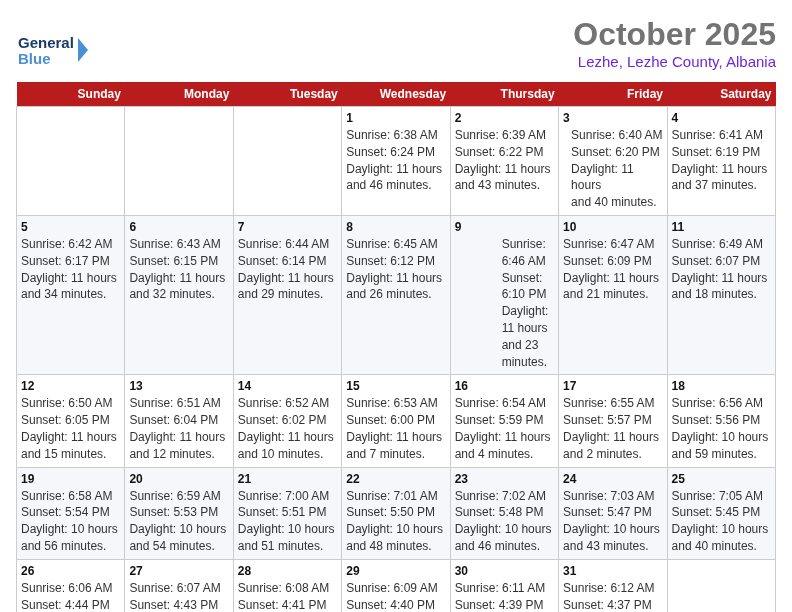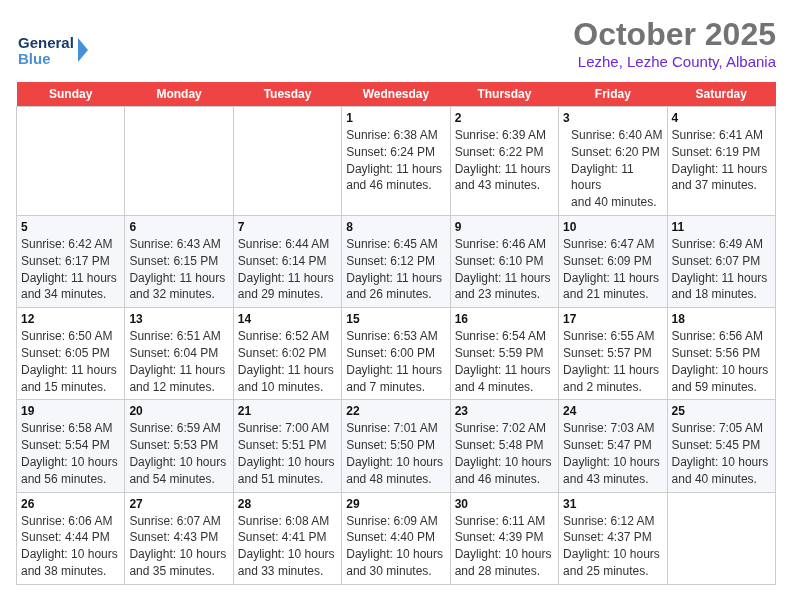--- a/index.html
+++ b/index.html
@@ -33,24 +33,24 @@
       font-size: 15px;
       color: #6d28d9;
       font-weight: normal;
     }
     .calendar {
       width: 100%;
       border-collapse: collapse;
       font-size: 11px;
     }
     .calendar th {
-      background: #ef4444;
+      background: #b91c1c;
       color: #fff;
       padding: 5px 4px;
-      text-align: center;
+      text-align: right;
       font-size: 12px;
       font-weight: bold;
     }
     .calendar td {
       border: 1px solid #ccc;
       vertical-align: top;
       padding: 4px 4px;
       width: calc(100% / 7);
       min-height: 80px;
     }
@@ -162,21 +162,21 @@
         </td>
         <td>
           <div class="day-num">8</div>
           <div class="day-info" style="white-space: pre-line;">Sunrise: 6:45 AM
 Sunset: 6:12 PM
 Daylight: 11 hours
 and 26 minutes.</div>
         </td>
         <td>
           <div class="day-num">9</div>
-          <div class="day-info" style="white-space: pre-line;">Sunrise: 6:46 AM
+          <div class="day-info" style="white-space: pre-line; margin-left: 47px;">Sunrise: 6:46 AM
 Sunset: 6:10 PM
 Daylight: 11 hours
 and 23 minutes.</div>
         </td>
         <td>
           <div class="day-num">10</div>
           <div class="day-info" style="white-space: pre-line;">Sunrise: 6:47 AM
 Sunset: 6:09 PM
 Daylight: 11 hours
 and 21 minutes.</div>

